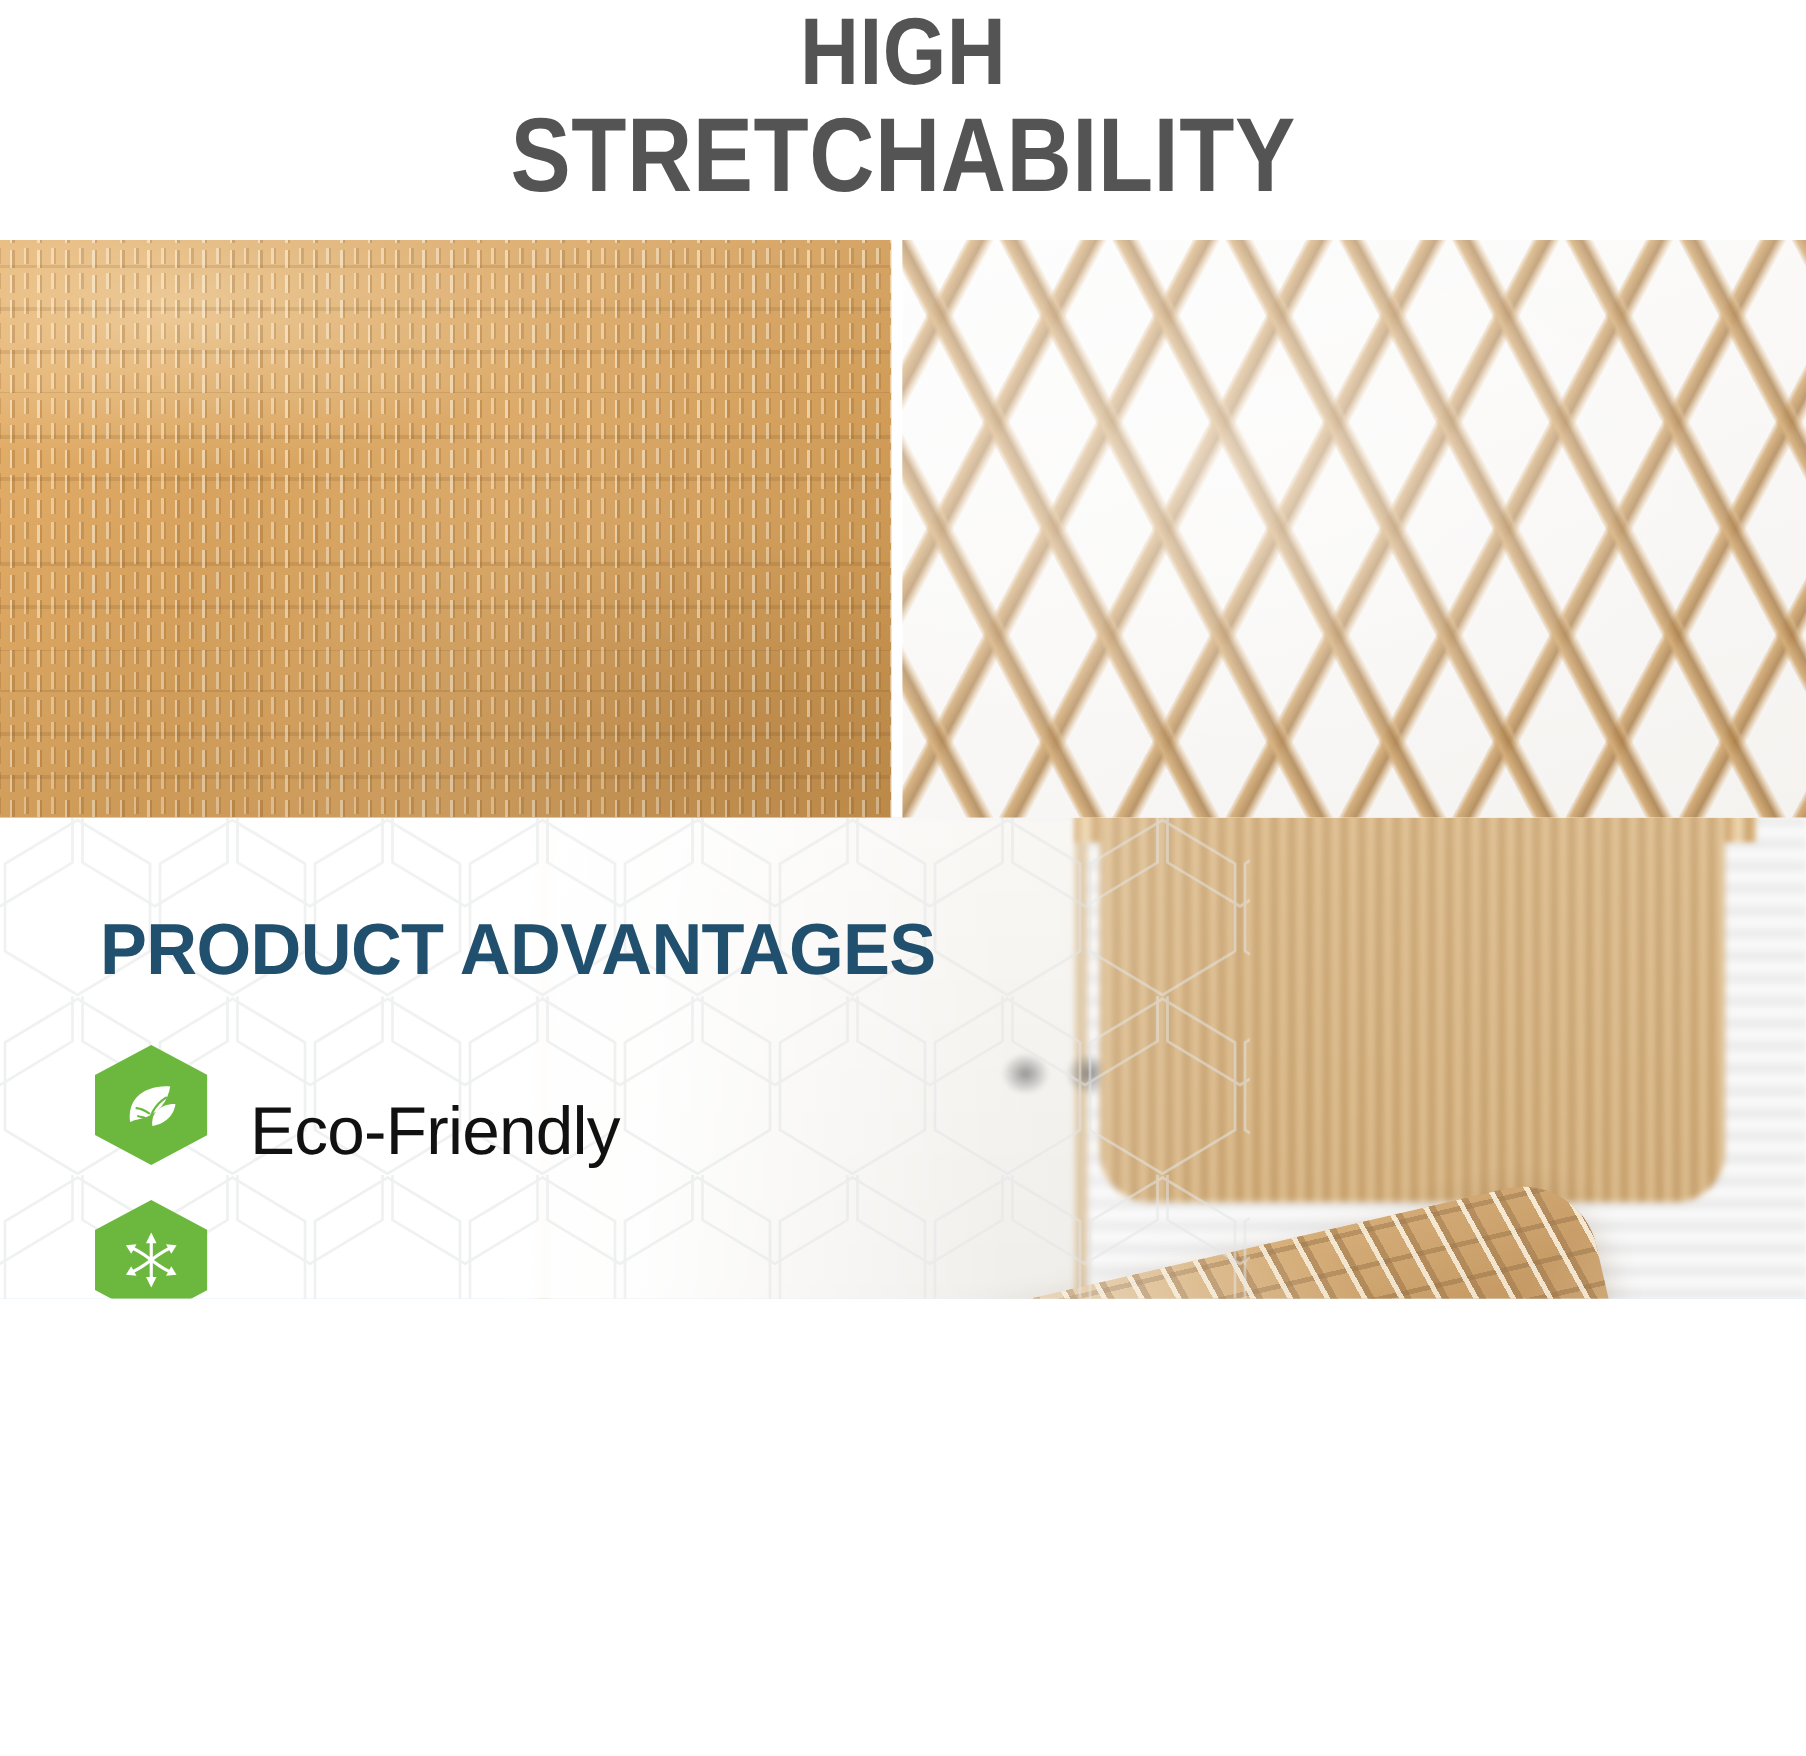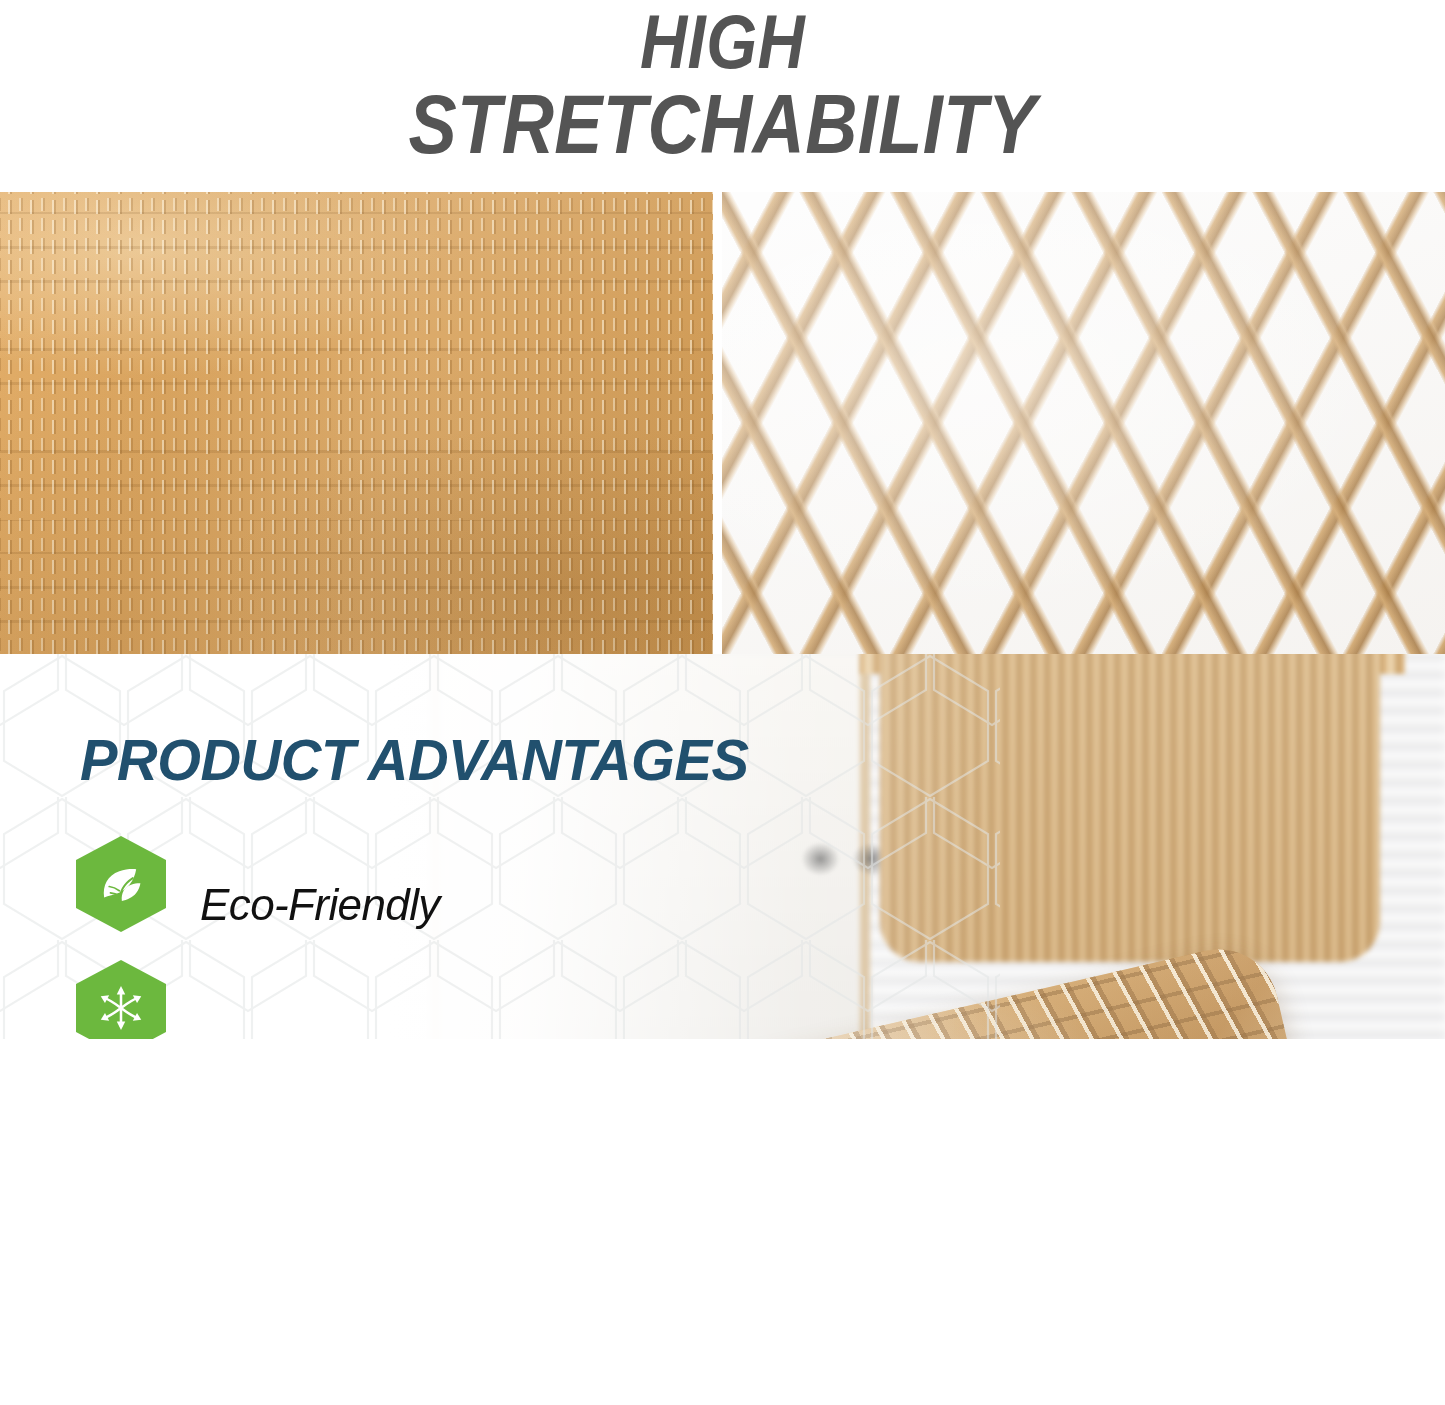--- a/index.html
+++ b/index.html
@@ -10,21 +10,20 @@
   body {
     font-family: "Liberation Sans", sans-serif;
   }
 
   #page {
     position: relative;
     width: 1445px;
     height: 1039px;
     background: #7dd3fc;
     overflow: hidden;
-    font-style: italic;
   }
 
   
   .header {
     position: absolute;
     left: 0;
     top: 0;
     width: 1445px;
     height: 192px;
     background: #ffffff;
@@ -443,21 +442,21 @@
     align-items: center;
     justify-content: center;
     background: #6cb83e;
     clip-path: polygon(50% 0%, 100% 25%, 100% 75%, 50% 100%, 0% 75%, 0% 25%);
     border-radius: 18px;
   }
   .badge svg { display: block; }
   .adv-label {
     margin-left: 34px;
     font-family: "Liberation Sans", sans-serif;
-    font-size: 44px;
+    font-size: 54px;
     font-weight: 400;
     color: #111111;
     letter-spacing: -0.6px;
     white-space: nowrap;
     margin-top: 42px;
   }
 </style>
 </head>
 <body>
 

